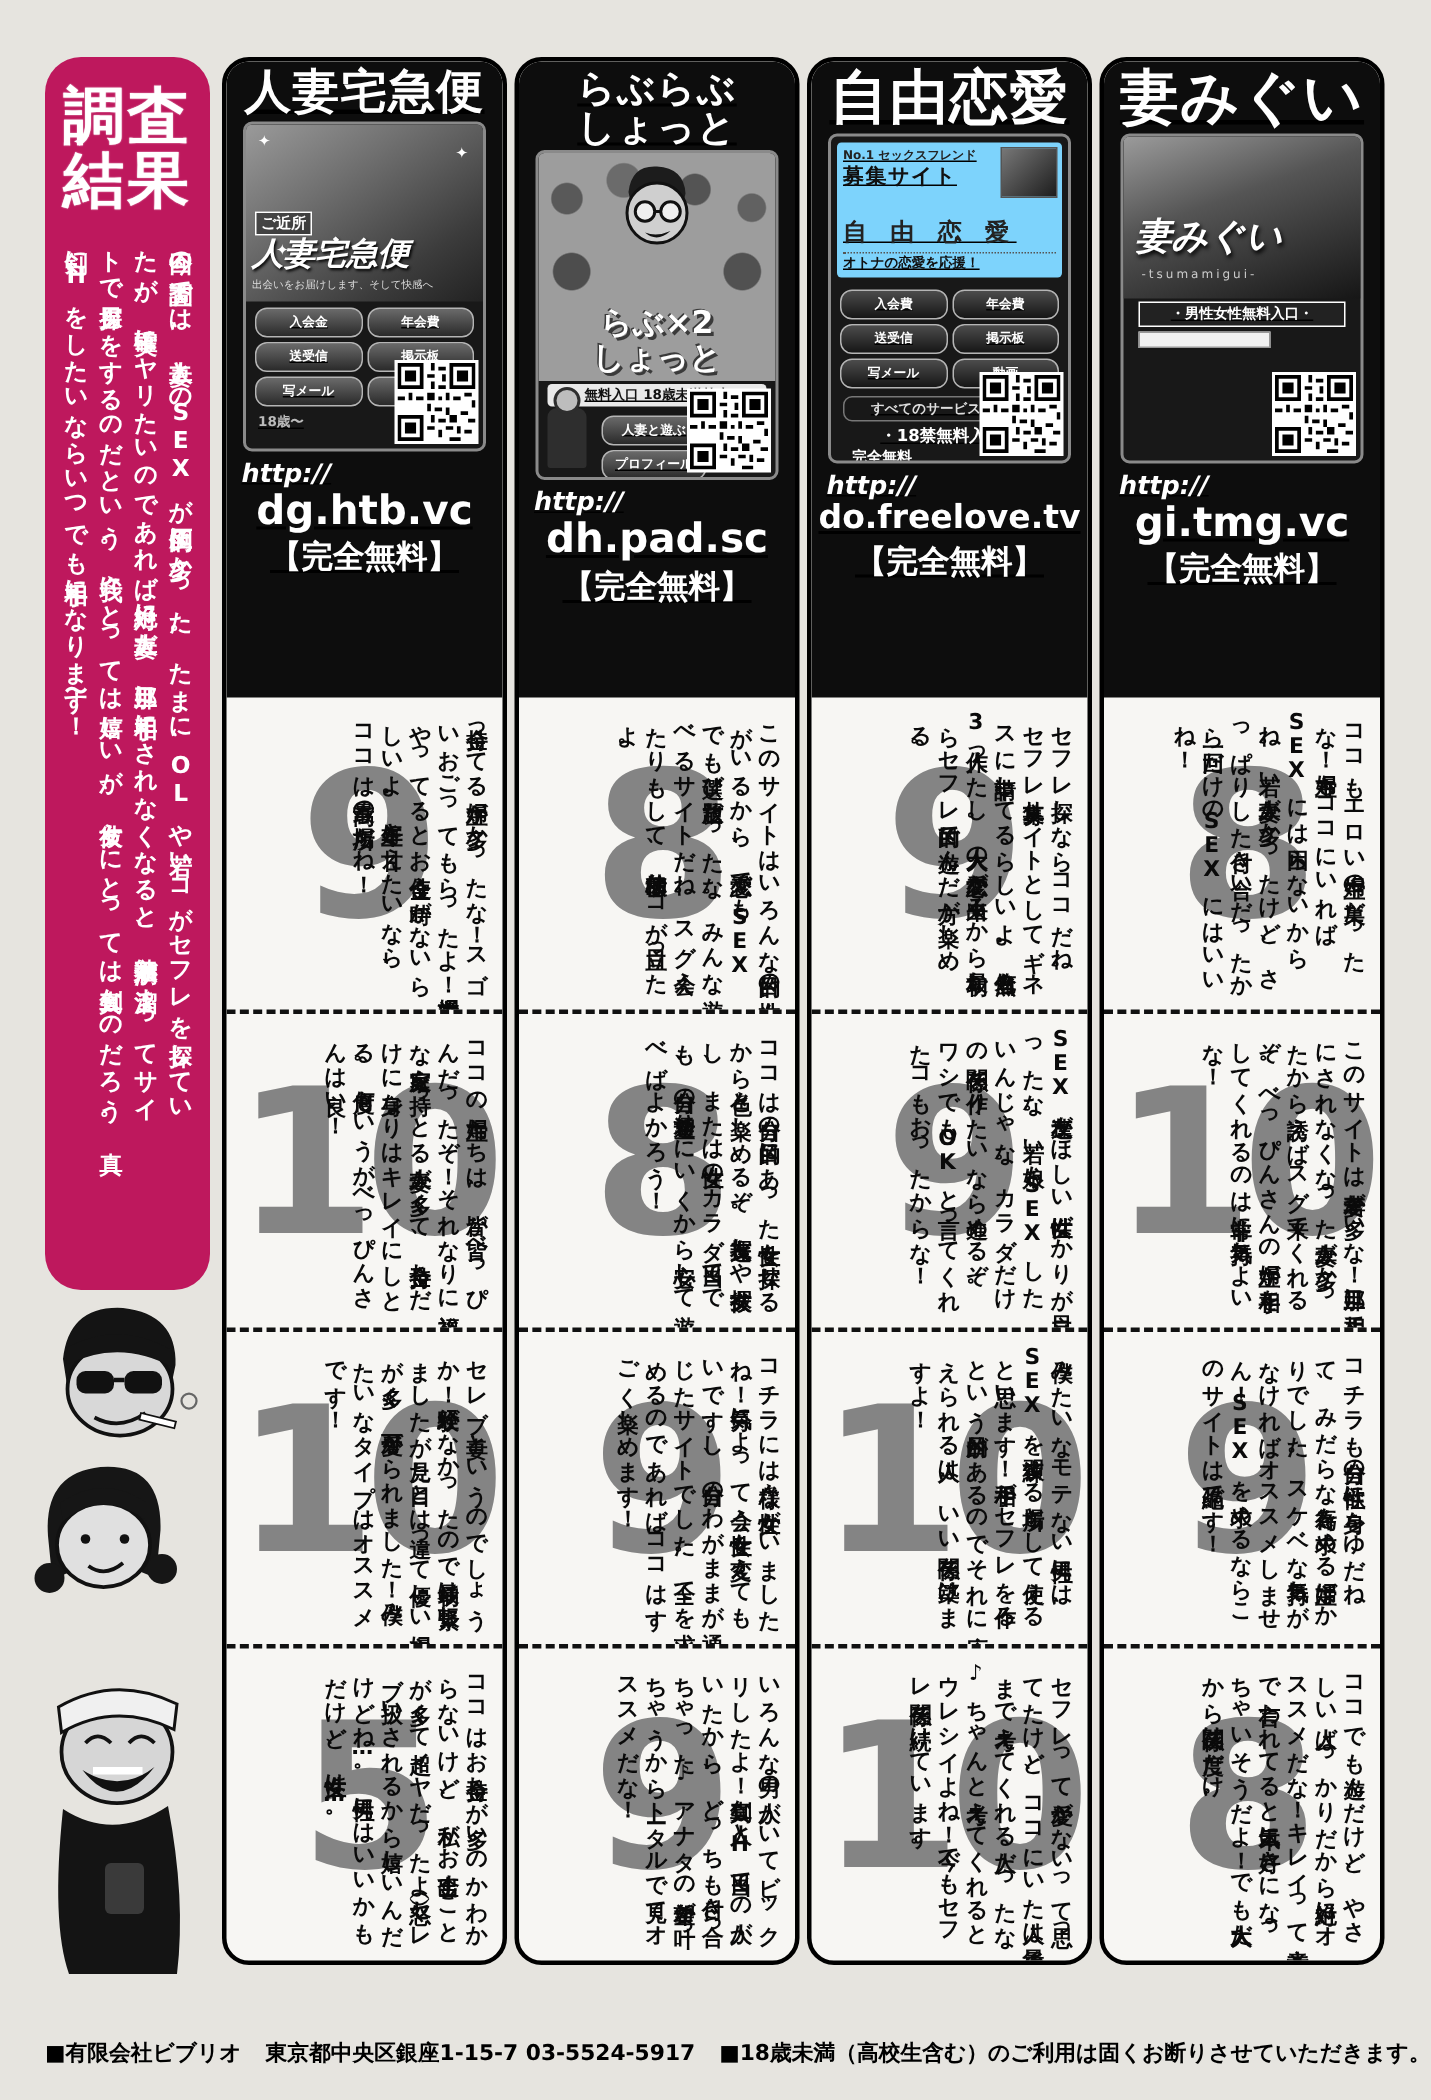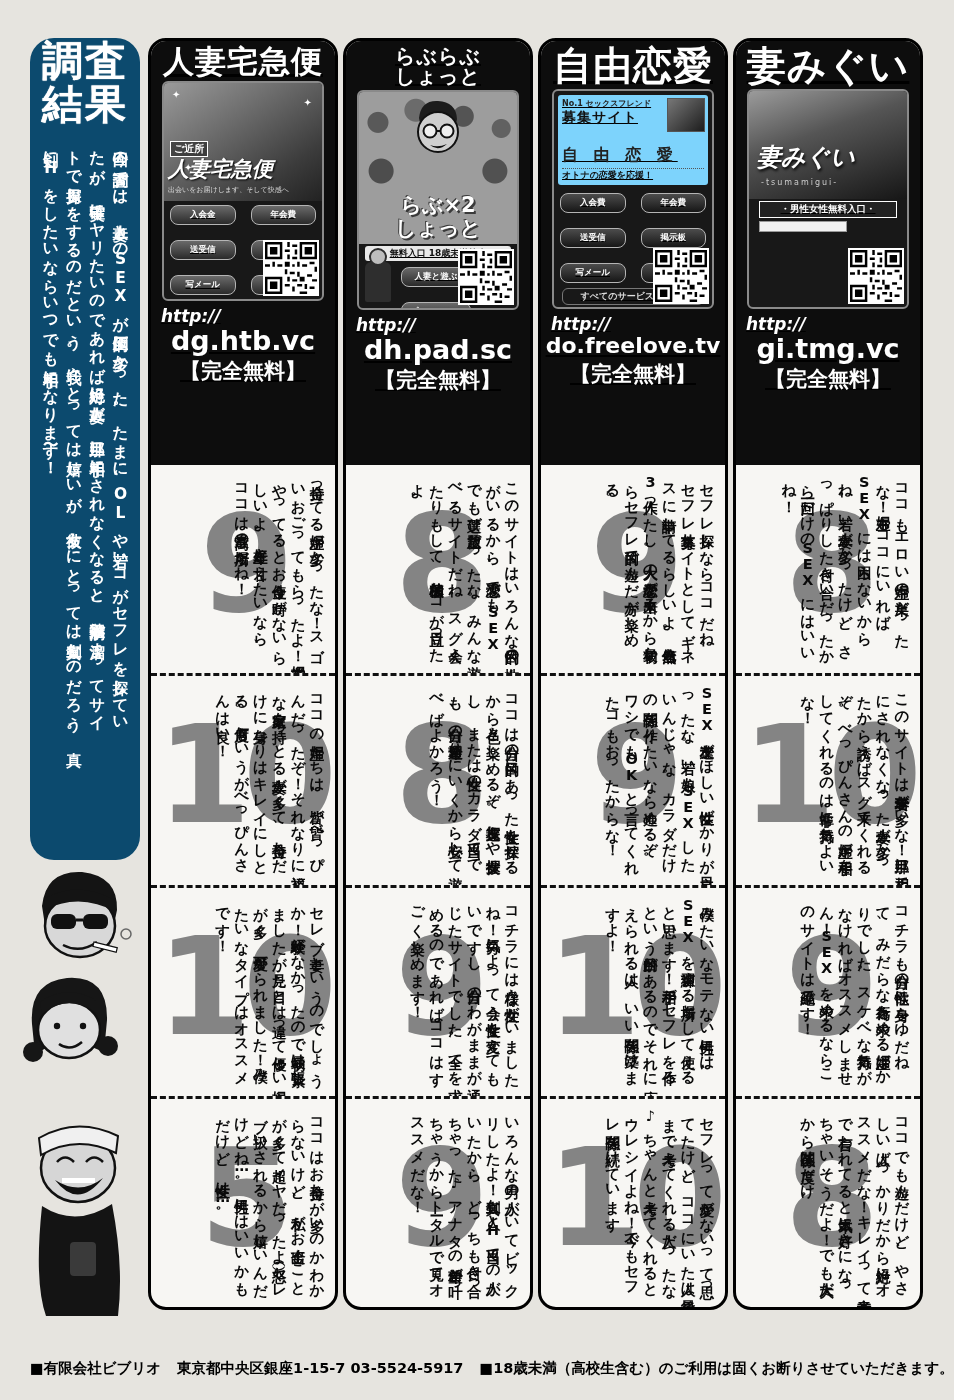--- a/index.html
+++ b/index.html
@@ -1,22 +1,22 @@
 <!DOCTYPE html>
 <html lang="ja"><head>
 <meta charset="utf-8">
 <style>
   html,body{margin:0;padding:0;background:#c9c8c2;}
   #page{position:relative;width:954px;height:1400px;margin:0 auto;background:#e6e4df;
         font-family:"DejaVu Sans",sans-serif;overflow:hidden;}
   .vtext{writing-mode:vertical-rl;text-orientation:upright;}
 
   
-  #sidebar{position:absolute;left:30px;top:38px;width:110px;height:822px;background:#0c4a6e;
-           border-radius:24px;box-sizing:border-box;padding:2px 6px;}
+  #sidebar{position:absolute;left:30px;top:38px;width:110px;height:822px;background:#be185d;
+           border-radius:24px;box-sizing:border-box;padding:18px 6px;}
   .sb-title{color:#fff;font-weight:bold;font-size:41px;line-height:1.05;text-align:center;
             letter-spacing:2px;text-shadow:0 0 1px #fff;}
   .sb-body{height:600px;margin:14px auto 0;color:#fff;font-weight:bold;font-size:15.5px;
            line-height:1.5;letter-spacing:0.5px;}
 
   
   #mascots{position:absolute;left:20px;top:862px;}
 
   
   .col{position:absolute;top:38px;width:190px;height:1272px;background:#f7f6f3;
@@ -38,21 +38,21 @@
   .cell:first-child{border-top:none;}
   .score{position:absolute;top:50%;left:50%;transform:translate(-50%,-53%);
          font-size:135px;font-weight:bold;color:#848484;letter-spacing:-8px;z-index:0;}
   .rtext{position:absolute;top:9px;right:9px;bottom:9px;left:9px;z-index:1;
          font-size:14.5px;font-weight:bold;line-height:1.3;color:#0a0a0a;}
 
   
   .qr{position:absolute;right:3px;bottom:3px;width:56px;height:56px;background:#fff;
       padding:2px;box-sizing:border-box;}
   .qr svg{width:100%;height:100%;}
-  .pbtns{display:grid;gap:15px;padding:4px 6px;}
+  .pbtns{display:grid;gap:3px;padding:4px 6px;}
   .g2x3{grid-template-columns:1fr 1fr;}
   .g2x2{grid-template-columns:1fr 1fr;}
   .pbtn{background:linear-gradient(#6a6a6a,#2a2a2a);border:1px solid #b5b5b5;color:#fff;
         border-radius:8px;font-size:8.5px;font-weight:bold;text-align:center;padding:3px 0;}
   
   .p1-photo{position:relative;height:118px;background:linear-gradient(145deg,#9a9a9a 0%,#6f6f6f 35%,#3c3c3c 75%,#222 100%);}
   .spark{position:absolute;color:#fff;font-size:10px;}
   .s1{left:8px;top:6px;} .s2{right:10px;top:14px;} .s3{left:20px;bottom:28px;}
   .p1-badge{position:absolute;left:6px;bottom:44px;color:#fff;font-size:10px;font-weight:bold;
             border:1px solid #fff;padding:0 3px;background:rgba(0,0,0,.4);}
@@ -201,21 +201,21 @@
       </div>
       <div class="cell">
         <div class="score">5</div>
         <div class="rtext vtext">ココはお金持ちが多いのかわからないけど、私がお金出すことが多くて超イヤだったよ（怒）セレブ扱いされるから嬉しいんだけどね…。男性にはいいかもだけど、女性は…。</div>
       </div>
     </div>
   </section>
 
   <section class="col" style="left:343px">
     <div class="col-top">
-      <h2 class="col-title" style="font-size:20px">らぶらぶ
+      <h2 class="col-title" style="font-size:25px">らぶらぶ
 しょっと</h2>
       <div class="phone">
         <div class="p2-crowd">
           <svg class="p2-face" width="58" height="66" viewBox="0 0 58 66">
             <path d="M10 20 Q12 2 29 3 Q47 4 48 21 L46 30 Q29 22 12 30 Z" fill="#1c1c1c"></path>
             <ellipse cx="29" cy="34" rx="20" ry="20" fill="#cfcfcf" stroke="#111" stroke-width="2"></ellipse>
             <circle cx="21" cy="33" r="6.5" fill="#efefef" stroke="#111" stroke-width="2"></circle>
             <circle cx="38" cy="33" r="6.5" fill="#efefef" stroke="#111" stroke-width="2"></circle>
             <path d="M27 33h5" stroke="#111" stroke-width="2"></path>
             <path d="M21 47 Q29 54 38 46 Q29 50 21 47 Z" fill="#111"></path>

